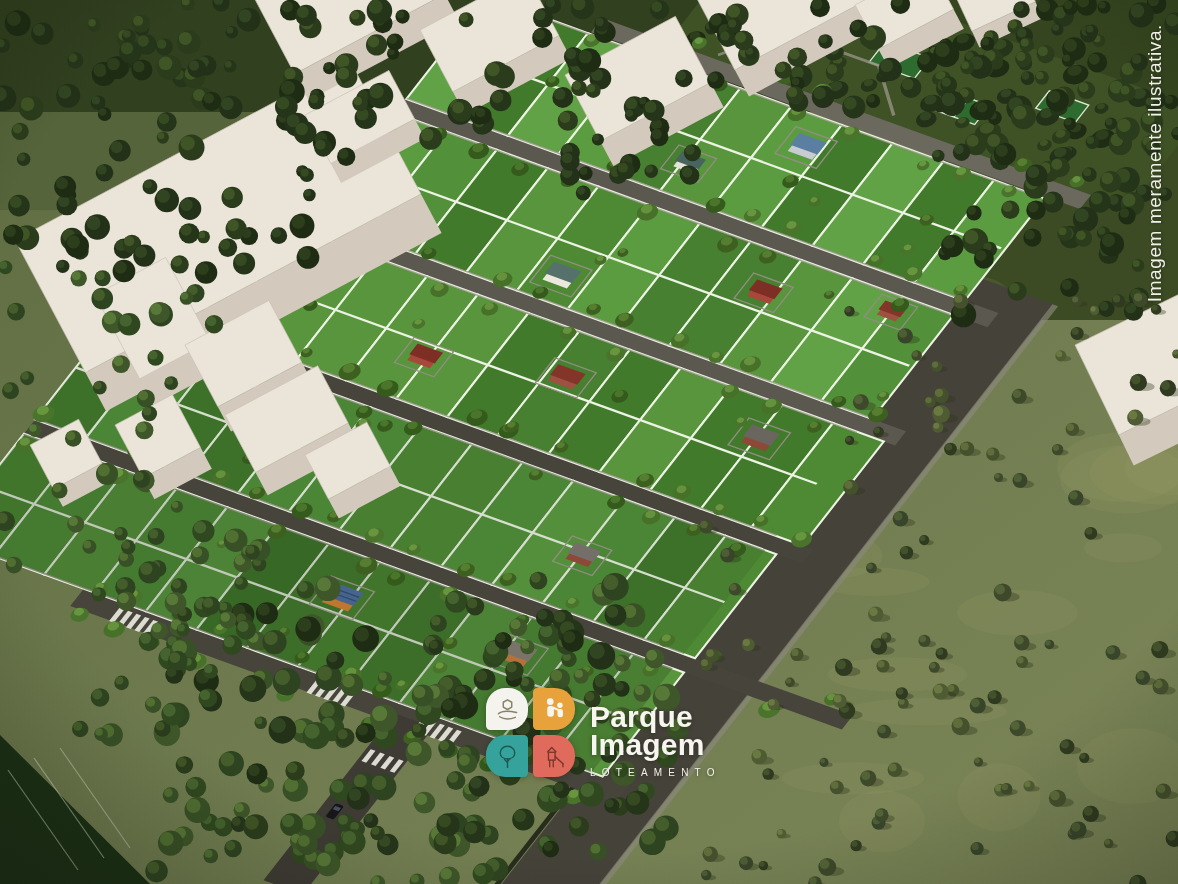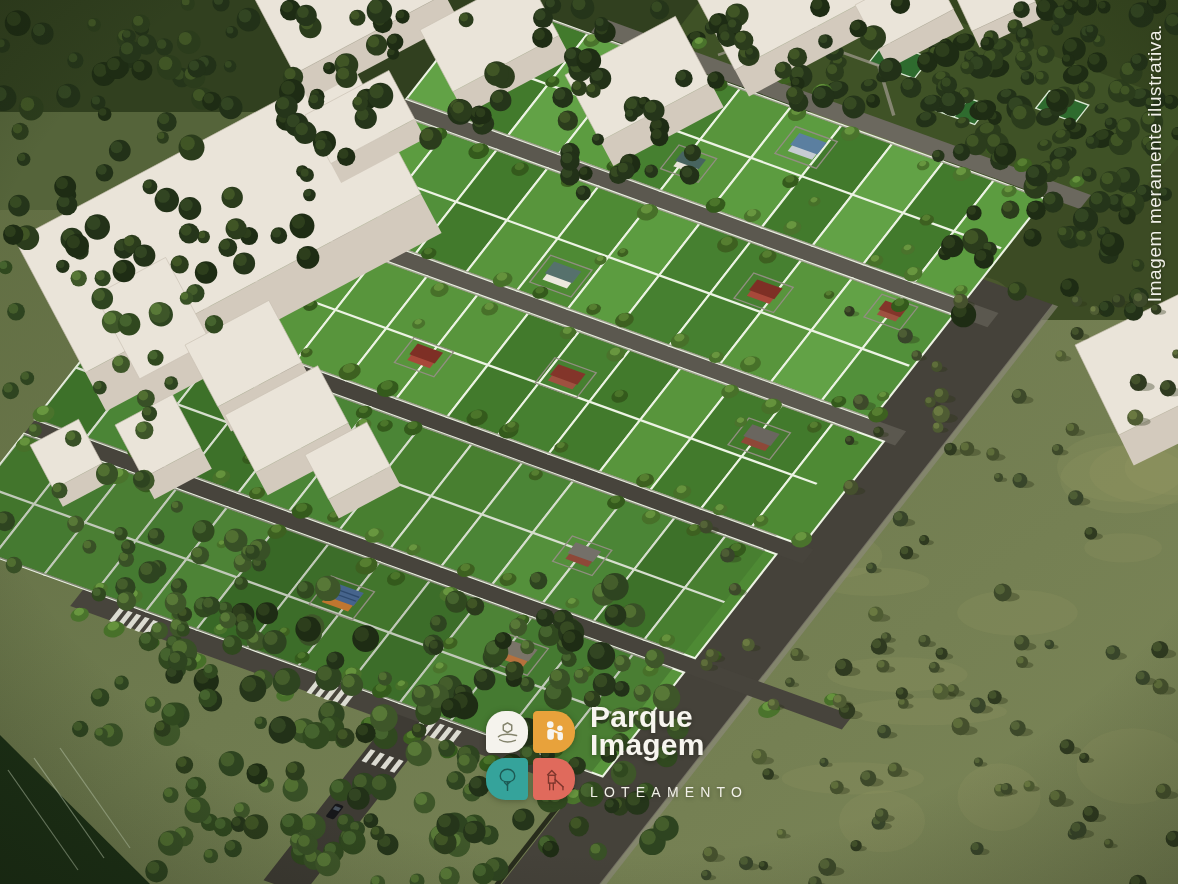--- a/index.html
+++ b/index.html
@@ -2,33 +2,33 @@
 <html><head>
 <meta charset="utf-8">
 <style>
   html,body{margin:0;padding:0;background:#222;}
   .stage{
     position:relative;width:1178px;height:884px;overflow:hidden;
     background:#6e7a4f;font-family:"Liberation Sans",sans-serif;
   }
   .stage svg.scene{position:absolute;left:0;top:0;}
   
-  .logo{position:absolute;left:486px;top:688px;display:flex;align-items:flex-end;gap:15px;
+  .logo{position:absolute;left:486px;top:688px;display:flex;align-items:flex-start;gap:15px;
         text-shadow:0 1px 4px rgba(20,25,10,.45);}
   .tiles{display:grid;grid-template-columns:42px 42px;grid-template-rows:42px 42px;gap:5px;
          filter:drop-shadow(0 1px 3px rgba(20,25,10,.35));}
   .tile{display:flex;align-items:center;justify-content:center;}
   .tile svg{width:29px;height:29px;display:block;}
   .tile-care{background:#f5f3ed;border-radius:46% 46% 46% 10%;}
   .tile-family{background:#e8a23b;border-radius:10% 48% 48% 10%;}
   .tile-tree{background:#35a39b;border-radius:46% 10% 10% 46%;}
   .tile-playground{background:#e06a5c;border-radius:10% 48% 48% 10%;}
   .brand-text{color:#f7f5ef;padding-top:15px;}
   .brand-name{font-size:30px;font-weight:bold;line-height:.94;letter-spacing:.2px;}
-  .tagline{margin-top:25px;font-size:14px;letter-spacing:6.2px;font-weight:400;color:#f2f1e9;}
+  .tagline{margin-top:8px;font-size:10px;letter-spacing:6.2px;font-weight:400;color:#f2f1e9;}
   
   .watermark{
     position:absolute;top:24px;right:12px;
     writing-mode:vertical-rl;transform:rotate(180deg);
     font-size:19px;color:#f1f0e9;letter-spacing:.6px;
     text-shadow:0 1px 3px rgba(20,25,10,.55);
   }
 </style>
 </head>
 <body>

